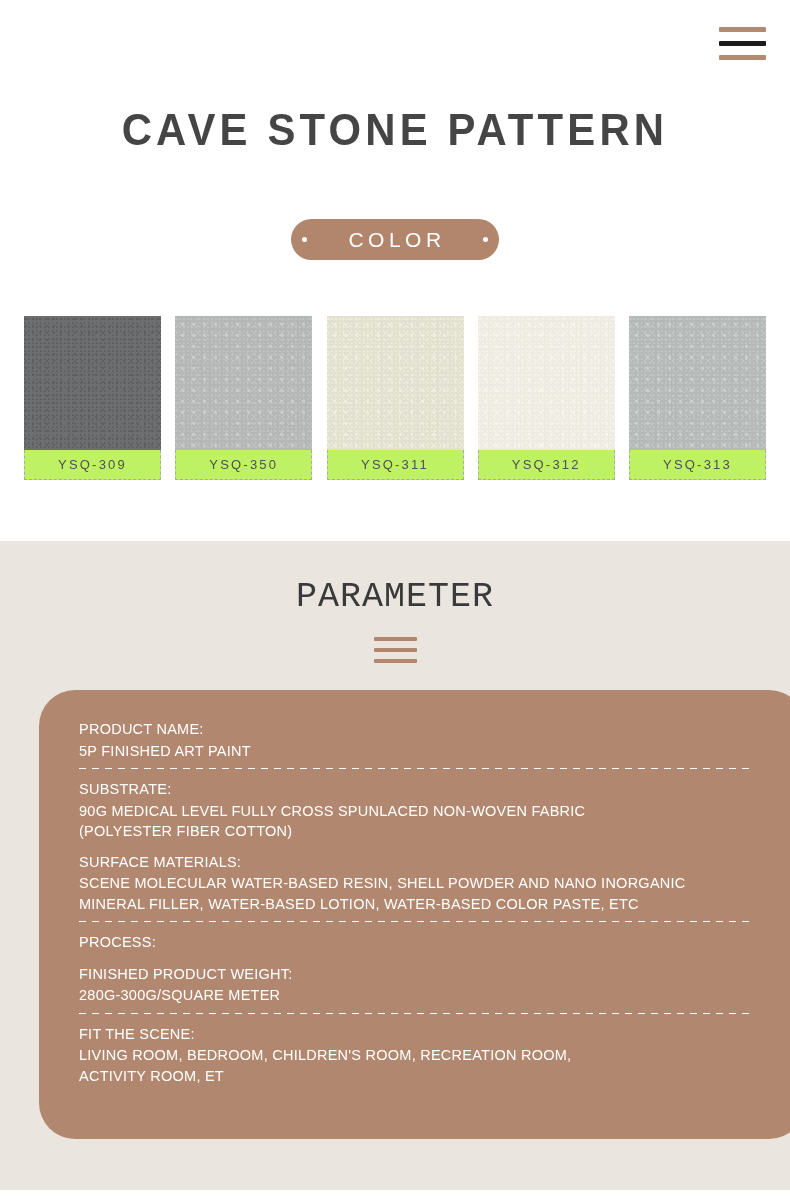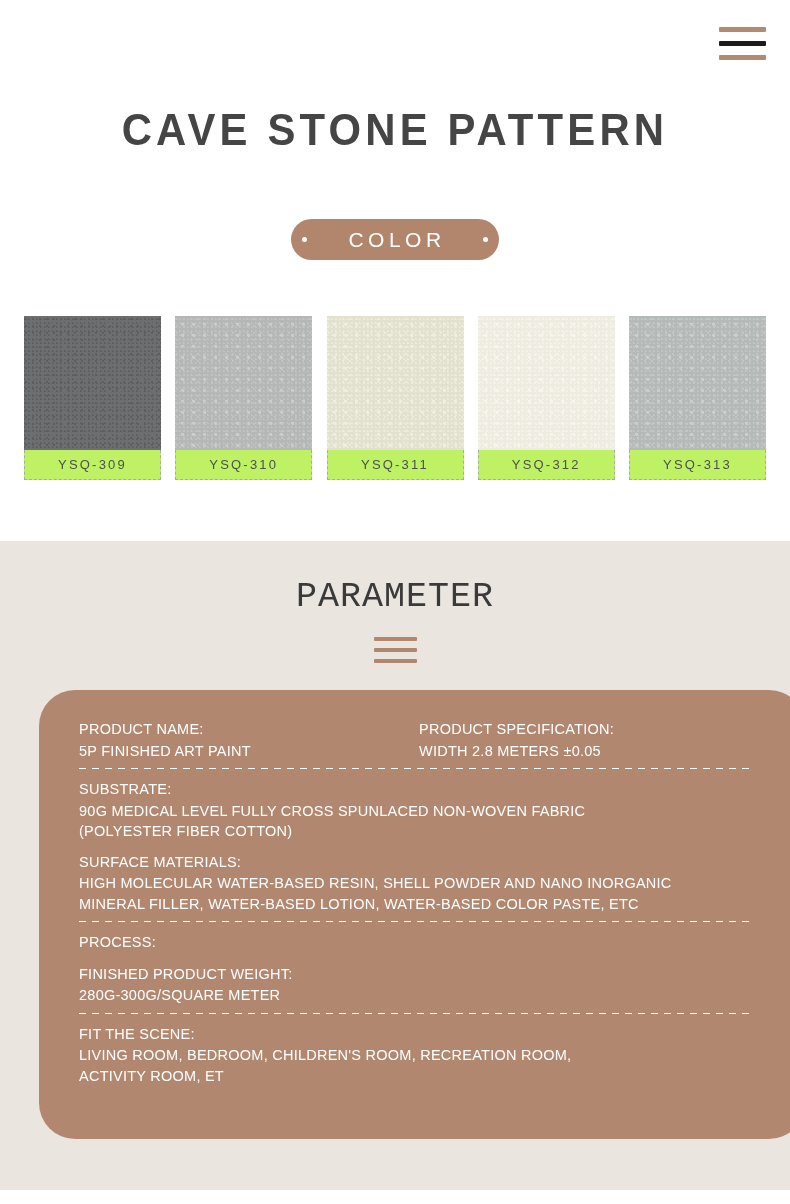--- a/index.html
+++ b/index.html
@@ -141,21 +141,21 @@
         <div class="swatch">
           <div class="swatch-img" style="background: rgb(109, 110, 111);">
             <div class="grain" style="background-image: radial-gradient(circle at 30% 40%, rgb(93, 94, 95) 0px, rgb(93, 94, 95) 1.2px, transparent 1.4px), radial-gradient(circle at 70% 75%, rgb(128, 129, 131) 0px, rgb(128, 129, 131) 1.5px, transparent 1.8px), radial-gradient(circle at 15% 85%, rgb(93, 94, 95) 0px, rgb(93, 94, 95) 1px, transparent 1.2px);"></div>
           </div>
           <div class="swatch-label">YSQ-309</div>
         </div>
         <div class="swatch">
           <div class="swatch-img" style="background: rgb(180, 183, 182);">
             <div class="grain" style="background-image: radial-gradient(circle at 30% 40%, rgb(165, 168, 167) 0px, rgb(165, 168, 167) 1.2px, transparent 1.4px), radial-gradient(circle at 70% 75%, rgb(198, 200, 199) 0px, rgb(198, 200, 199) 1.5px, transparent 1.8px), radial-gradient(circle at 15% 85%, rgb(165, 168, 167) 0px, rgb(165, 168, 167) 1px, transparent 1.2px);"></div>
           </div>
-          <div class="swatch-label">YSQ-310</div>
+          <div class="swatch-label">YSQ-350</div>
         </div>
         <div class="swatch">
           <div class="swatch-img" style="background: rgb(226, 224, 207);">
             <div class="grain" style="background-image: radial-gradient(circle at 30% 40%, rgb(212, 210, 191) 0px, rgb(212, 210, 191) 1.2px, transparent 1.4px), radial-gradient(circle at 70% 75%, rgb(239, 238, 222) 0px, rgb(239, 238, 222) 1.5px, transparent 1.8px), radial-gradient(circle at 15% 85%, rgb(212, 210, 191) 0px, rgb(212, 210, 191) 1px, transparent 1.2px);"></div>
           </div>
           <div class="swatch-label">YSQ-311</div>
         </div>
         <div class="swatch">
           <div class="swatch-img" style="background: rgb(238, 236, 224);">
             <div class="grain" style="background-image: radial-gradient(circle at 30% 40%, rgb(226, 224, 210) 0px, rgb(226, 224, 210) 1.2px, transparent 1.4px), radial-gradient(circle at 70% 75%, rgb(247, 246, 238) 0px, rgb(247, 246, 238) 1.5px, transparent 1.8px), radial-gradient(circle at 15% 85%, rgb(226, 224, 210) 0px, rgb(226, 224, 210) 1px, transparent 1.2px);"></div>
@@ -179,35 +179,31 @@
       <span></span>
       <span></span>
     </div>
 
     <div class="spec-card">
         <div class="spec-row">
           <div class="spec-col">
             <div class="spec-key">PRODUCT NAME:</div>
             <div class="spec-val">5P FINISHED ART PAINT</div>
           </div>
-          <div class="spec-col right">
-            <div class="spec-key">PRODUCT SPECIFICATION:</div>
-            <div class="spec-val">WIDTH 2.8 METERS ±0.05</div>
-          </div>
         </div>
         <div class="dashed-sep"></div>
         <div class="spec-block">
           <div class="spec-key">SUBSTRATE:</div>
           <div class="spec-val">90G MEDICAL LEVEL FULLY CROSS SPUNLACED NON-WOVEN FABRIC</div>
           <div class="spec-val">(POLYESTER FIBER COTTON)</div>
         </div>
         <div class="gap-sm"></div>
         <div class="spec-block">
           <div class="spec-key">SURFACE MATERIALS:</div>
-          <div class="spec-val">HIGH MOLECULAR WATER-BASED RESIN, SHELL POWDER AND NANO INORGANIC</div>
+          <div class="spec-val">SCENE MOLECULAR WATER-BASED RESIN, SHELL POWDER AND NANO INORGANIC</div>
           <div class="spec-val">MINERAL FILLER, WATER-BASED LOTION, WATER-BASED COLOR PASTE, ETC</div>
         </div>
         <div class="dashed-sep"></div>
         <div class="spec-block">
           <div class="spec-key">PROCESS:</div>
         </div>
         <div class="gap-sm"></div>
         <div class="spec-block">
           <div class="spec-key">FINISHED PRODUCT WEIGHT:</div>
           <div class="spec-val">280G-300G/SQUARE METER</div>

